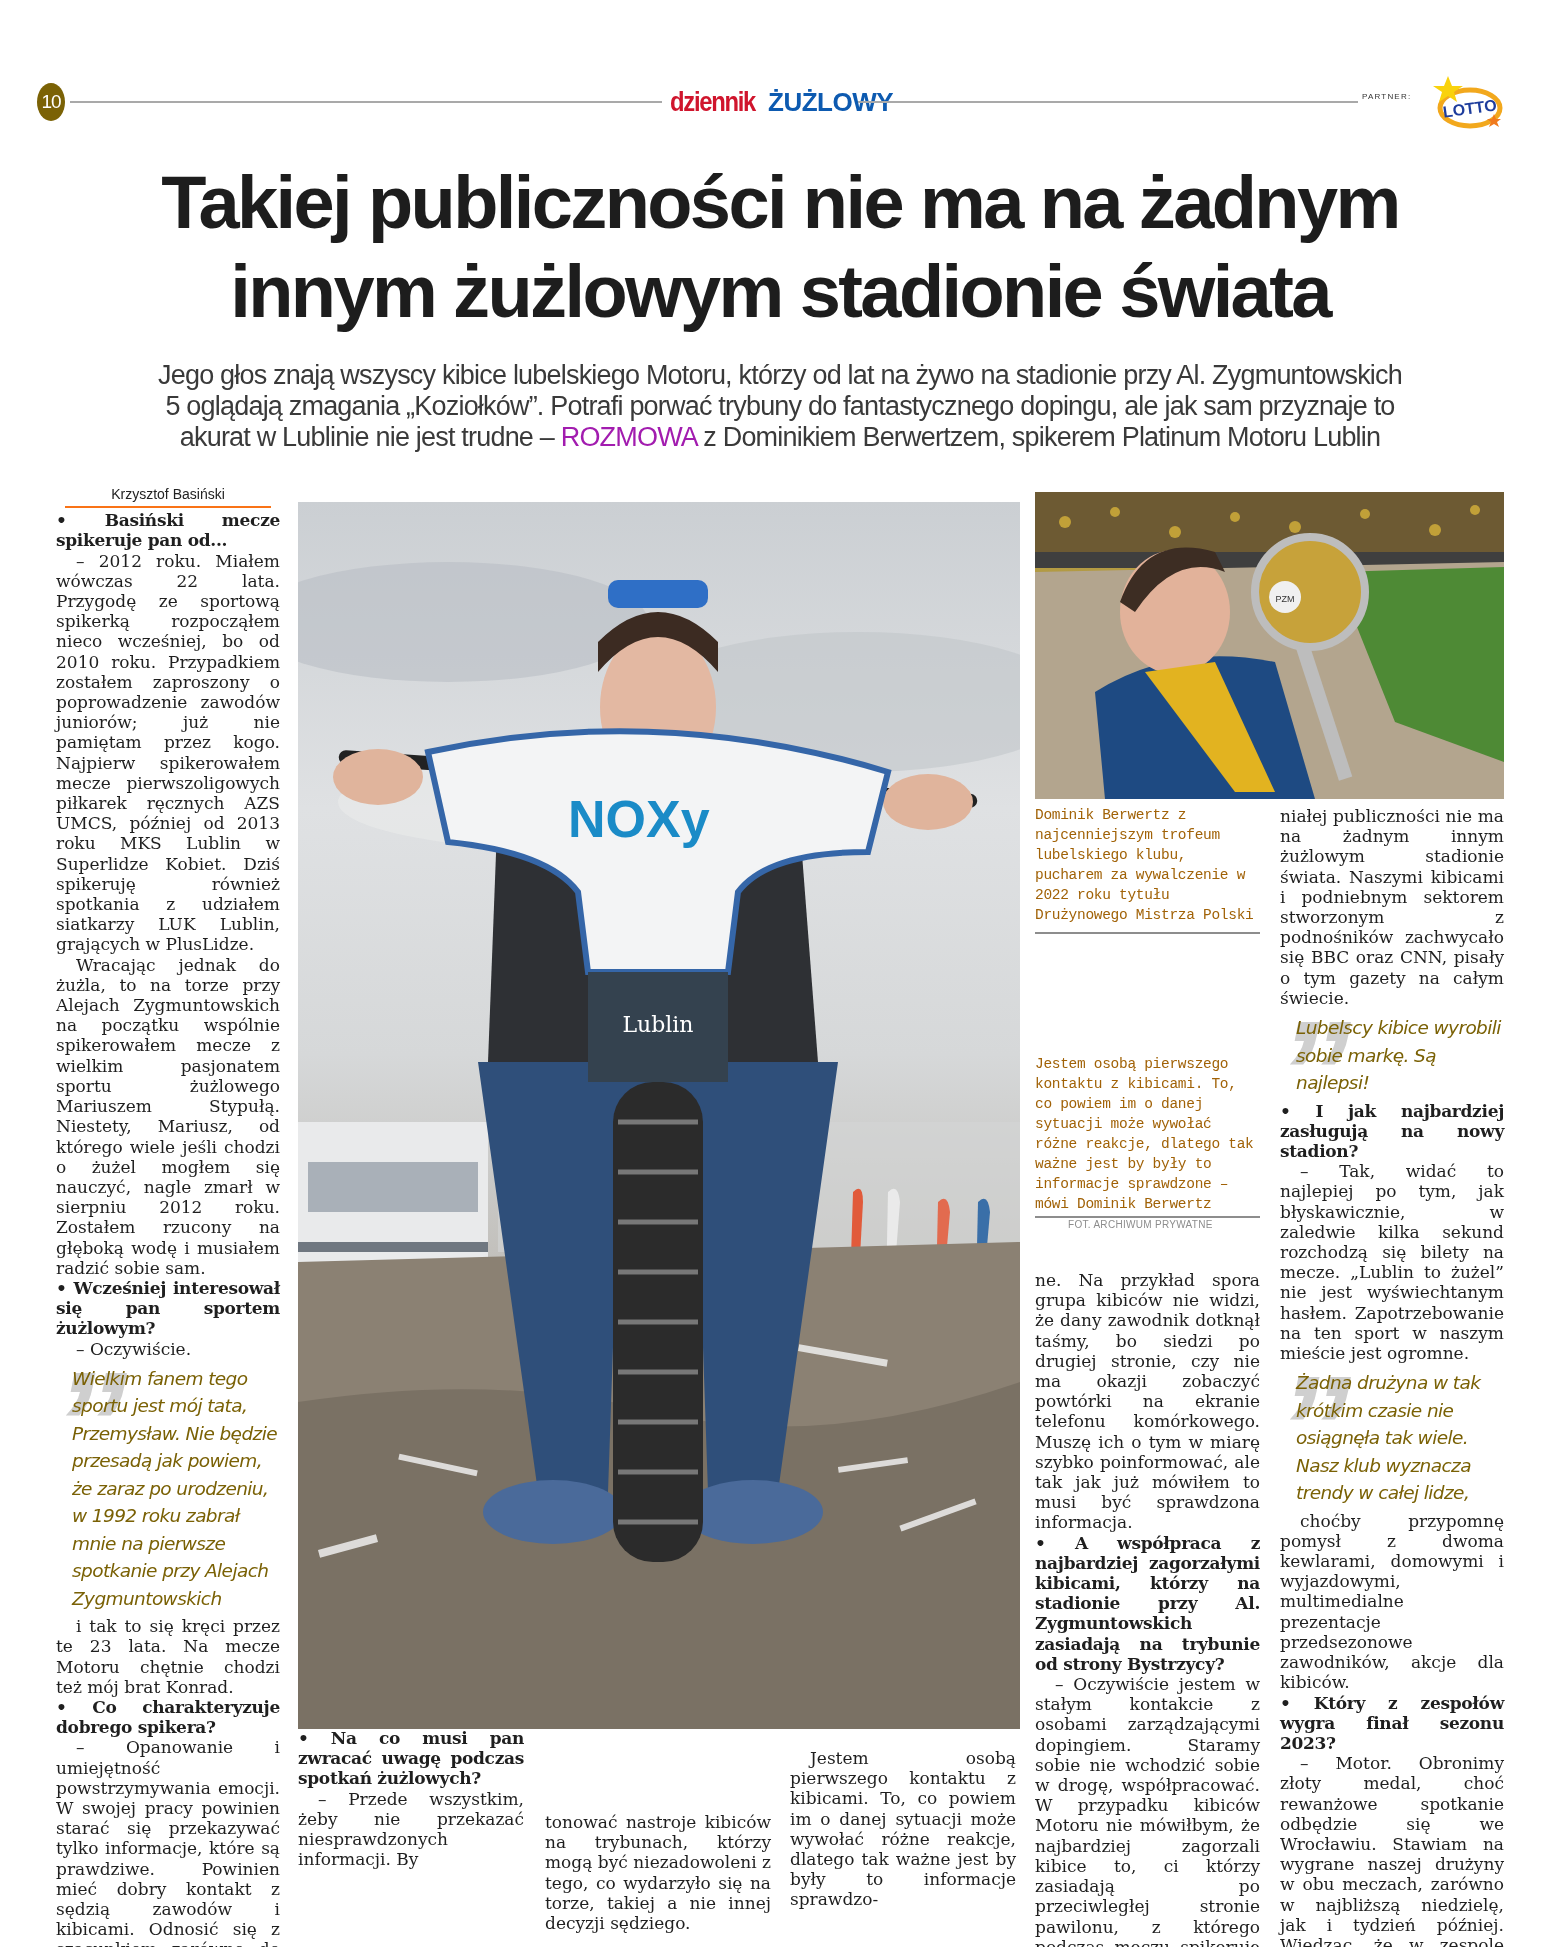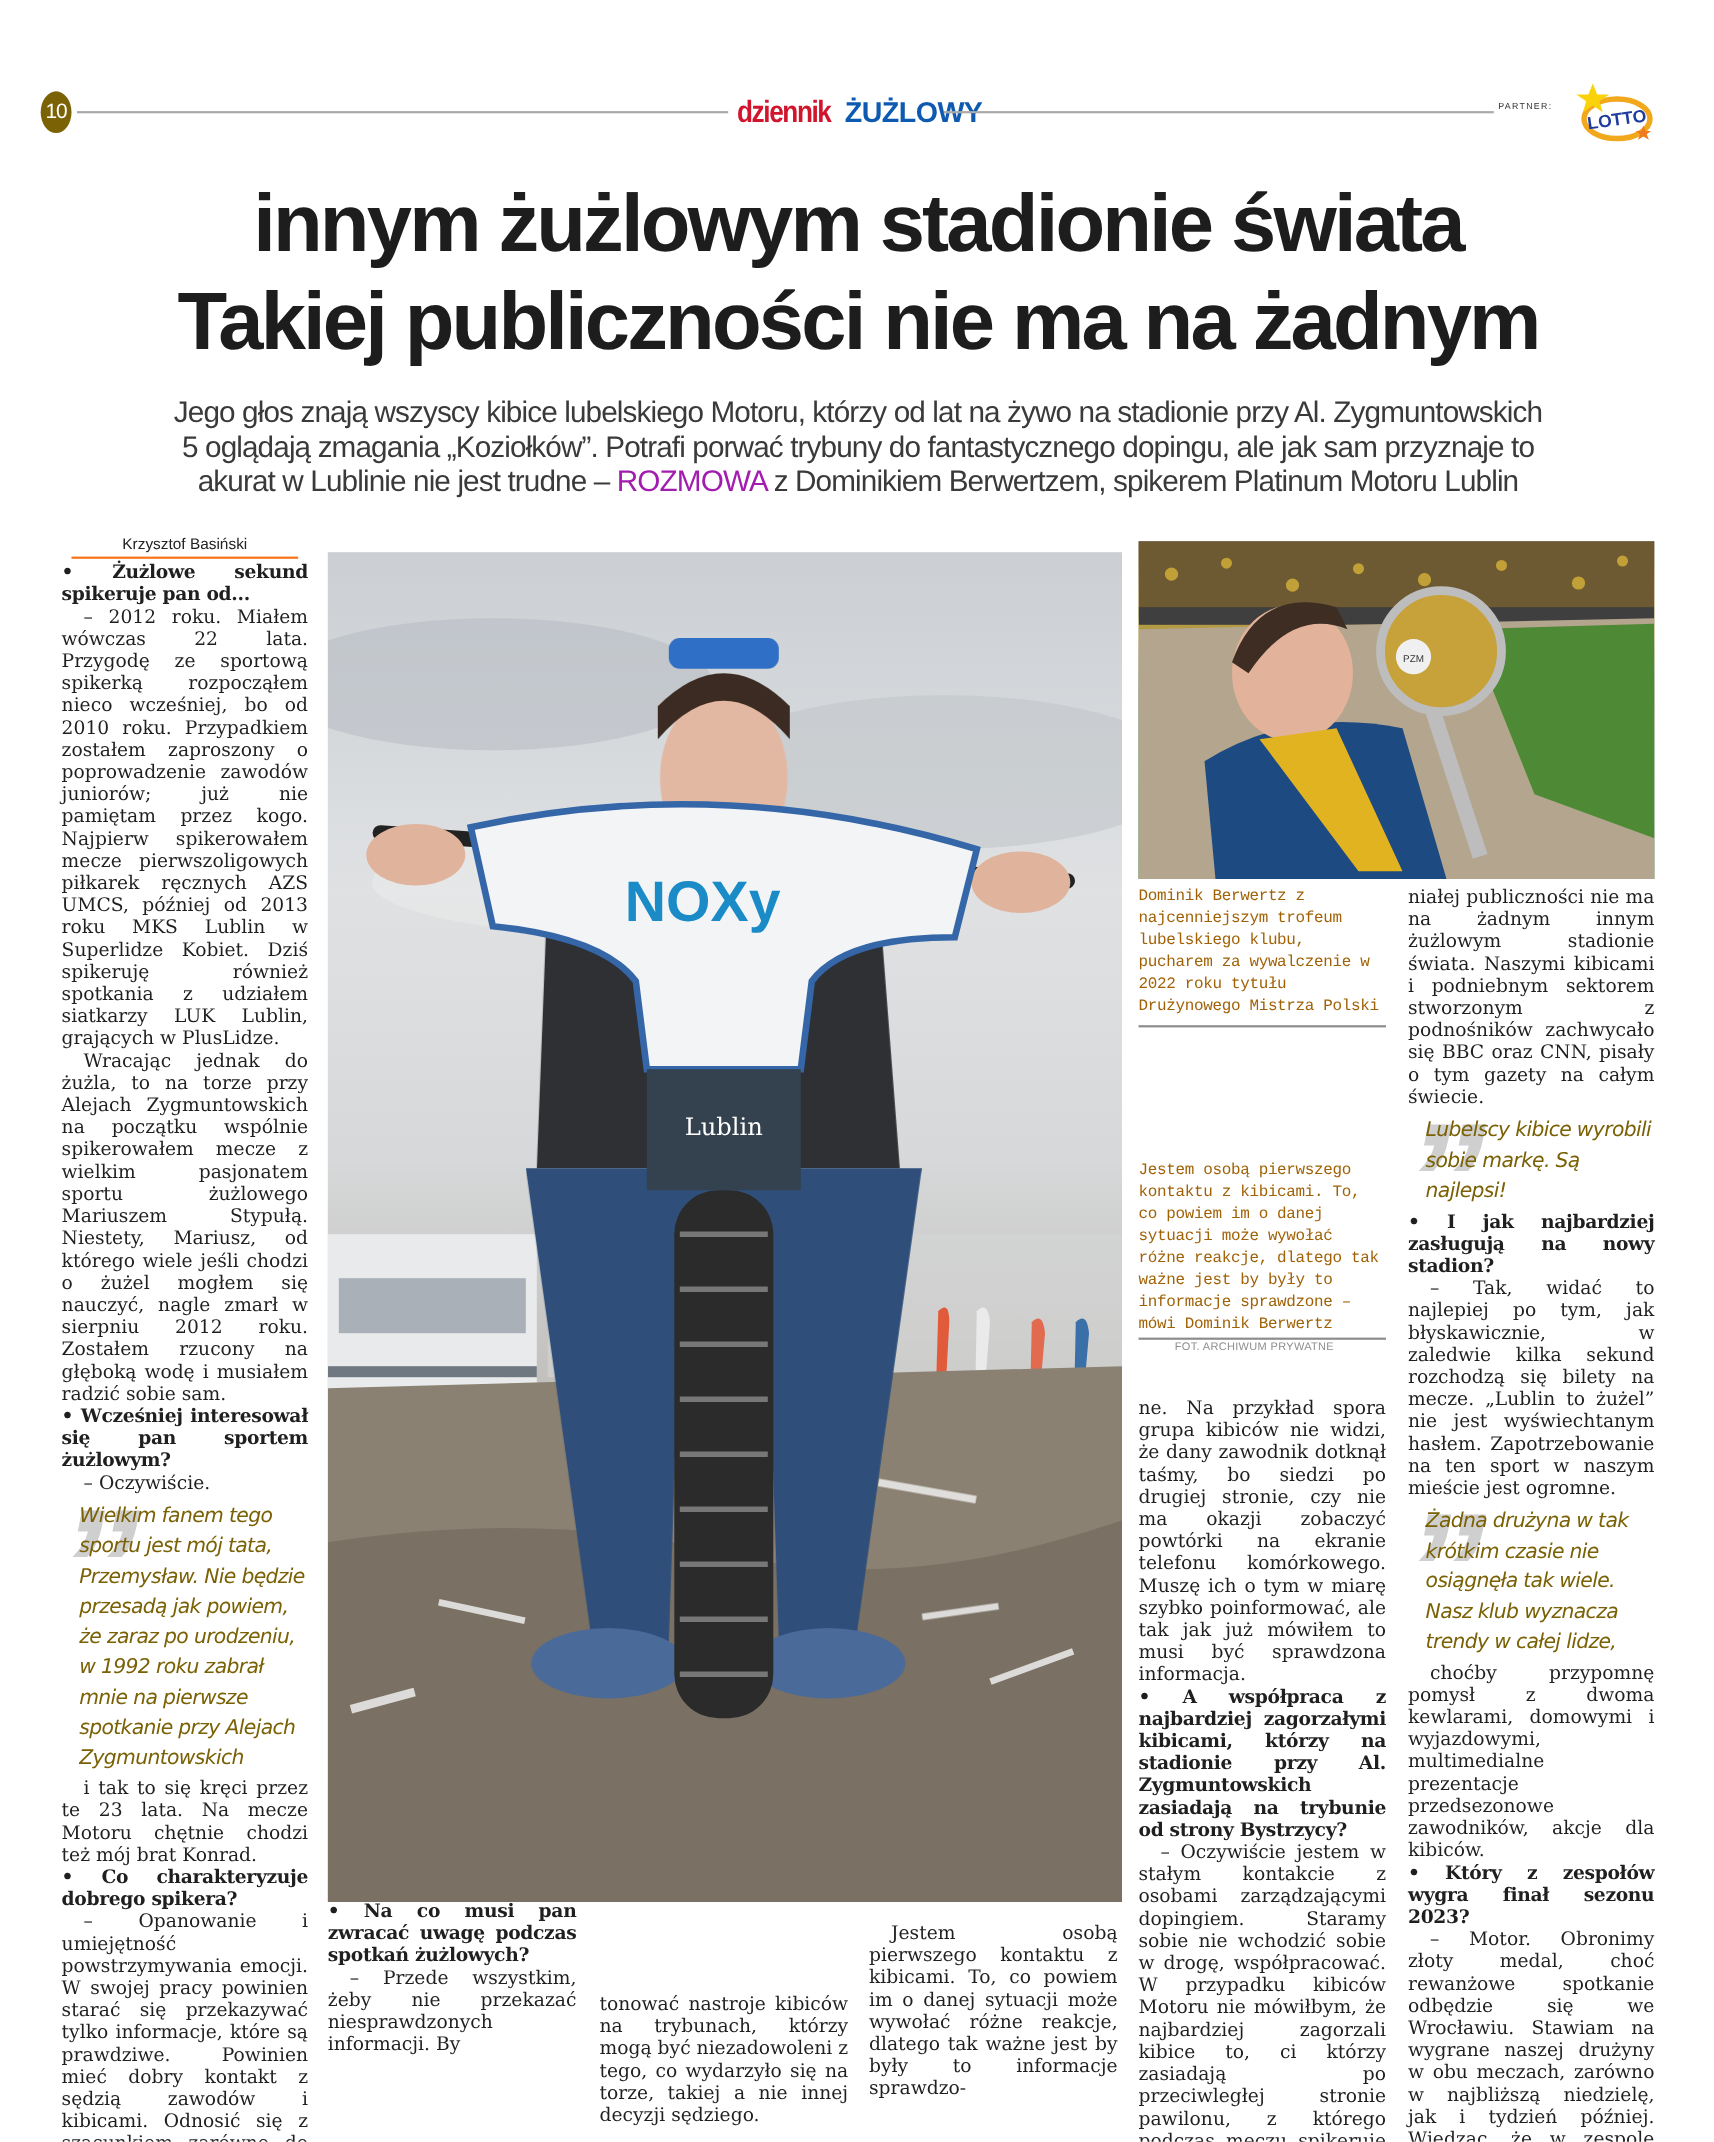--- a/index.html
+++ b/index.html
@@ -89,32 +89,32 @@
 <div class="rule" style="left:858px; width:500px;"></div>
 <div class="partner-label">PARTNER:</div>
 <svg class="lotto" viewBox="0 0 80 56">
   <ellipse cx="42" cy="34" rx="30" ry="18" fill="none" stroke="#f2a81d" stroke-width="5"></ellipse>
   <polygon points="20,2 24,12 35,12 26,18 29,28 20,22 11,28 14,18 5,12 16,12" fill="#f9d20c"></polygon>
   <polygon points="66,40 68,45 73,45 69,48 71,53 66,50 61,53 63,48 59,45 64,45" fill="#f07a1d"></polygon>
   <text x="42" y="40" text-anchor="middle" font-family="Liberation Sans, sans-serif" font-weight="bold" font-size="16" fill="#1d3c9c" transform="rotate(-8 42 36)">LOTTO</text>
 </svg>
 
 <h1 class="headline">
+  <span>Takiej publiczności nie ma na żadnym</span>
   <span>innym żużlowym stadionie świata</span>
-  <span>Takiej publiczności nie ma na żadnym</span>
 </h1>
 <div class="lead">
   <span class="line">Jego głos znają wszyscy kibice lubelskiego Motoru, którzy od lat na żywo na stadionie przy Al. Zygmuntowskich</span>
   <span class="line">5 oglądają zmagania „Koziołków”. Potrafi porwać trybuny do fantastycznego dopingu, ale jak sam przyznaje to</span>
   <span class="line"><span>akurat w Lublinie nie jest trudne –</span> <span class="kicker">ROZMOWA</span> <span>z Dominikiem Berwertzem, spikerem Platinum Motoru Lublin</span></span>
 </div>
 
 <div class="col" style="left:56px; top:484px; width:224px;">
   <div class="byline">Krzysztof Basiński</div>
-  <p class="q">• Żużlowe sekund spikeruje pan od...</p>
+  <p class="q">• Basiński mecze spikeruje pan od...</p>
   <p class="indent">– 2012 roku. Miałem wówczas 22 lata. Przygodę ze sportową spikerką rozpocząłem nieco wcześniej, bo od 2010 roku. Przypadkiem zostałem zaproszony o poprowadzenie zawodów juniorów; już nie pamiętam przez kogo. Najpierw spikerowałem mecze pierwszoligowych piłkarek ręcznych AZS UMCS, później od 2013 roku MKS Lublin w Superlidze Kobiet. Dziś spikeruję również spotkania z udziałem siatkarzy LUK Lublin, grających w PlusLidze.</p>
   <p class="indent">Wracając jednak do żużla, to na torze przy Alejach Zygmuntowskich na początku wspólnie spikerowałem mecze z wielkim pasjonatem sportu żużlowego Mariuszem Stypułą. Niestety, Mariusz, od którego wiele jeśli chodzi o żużel mogłem się nauczyć, nagle zmarł w sierpniu 2012 roku. Zostałem rzucony na głęboką wodę i musiałem radzić sobie sam.</p>
   <p class="q">• Wcześniej interesował się pan sportem żużlowym?</p>
   <p class="indent">– Oczywiście.</p>
   <div class="pull">
     <span class="qmark">”</span>
     <span class="pull-text">Wielkim fanem tego sportu jest mój tata, Przemysław. Nie będzie przesadą jak powiem, że zaraz po urodzeniu, w 1992 roku zabrał mnie na pierwsze spotkanie przy Alejach Zygmuntowskich</span>
   </div>
   <p class="indent">i tak to się kręci przez te 23 lata. Na mecze Motoru chętnie chodzi też mój brat Konrad.</p>
   <p class="q">• Co charakteryzuje dobrego spikera?</p>

